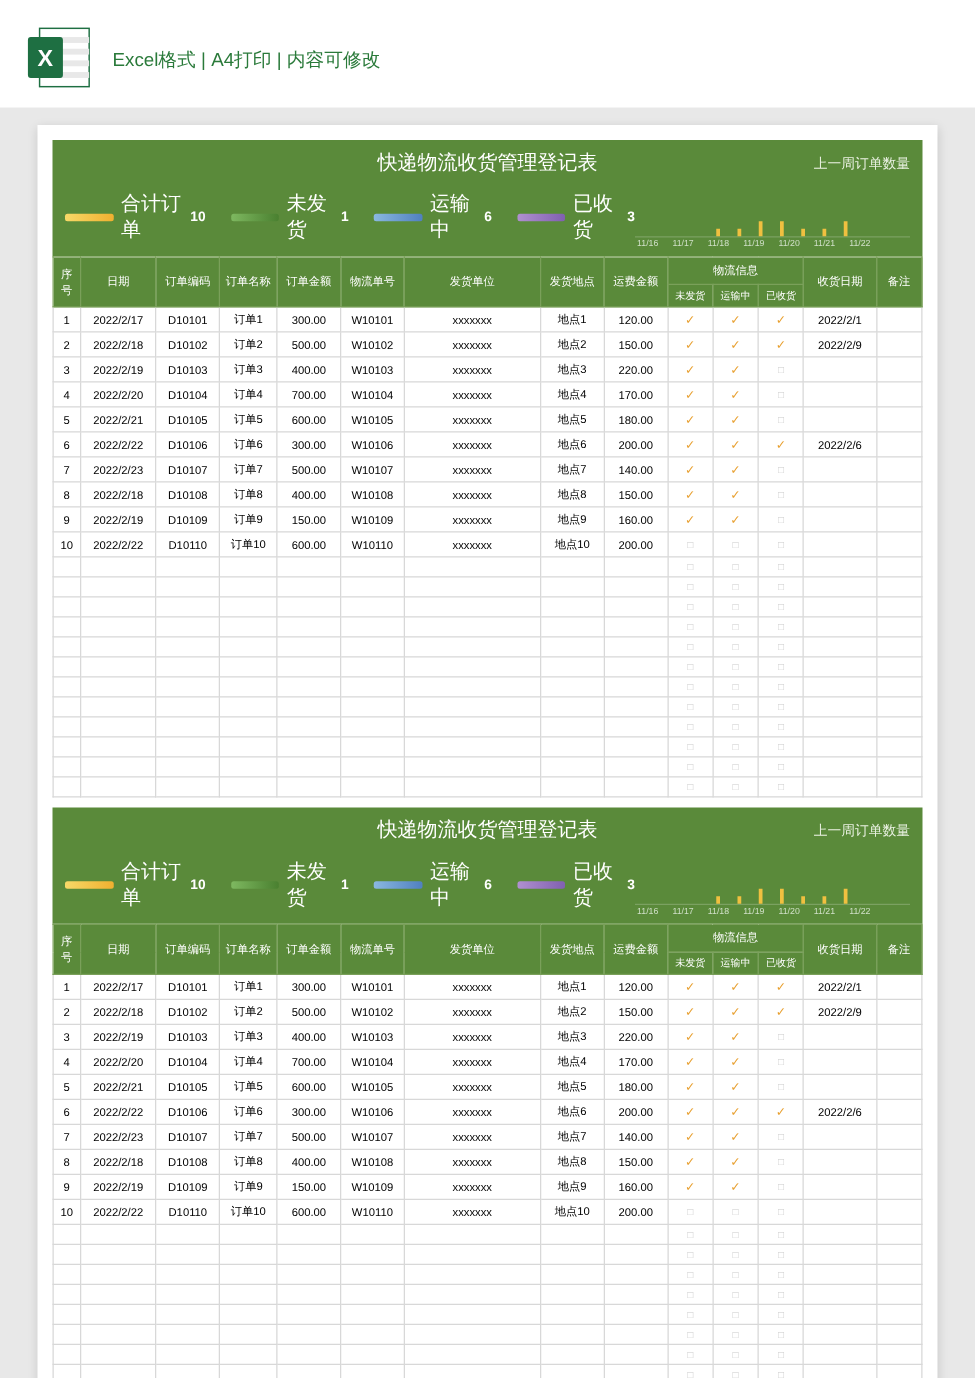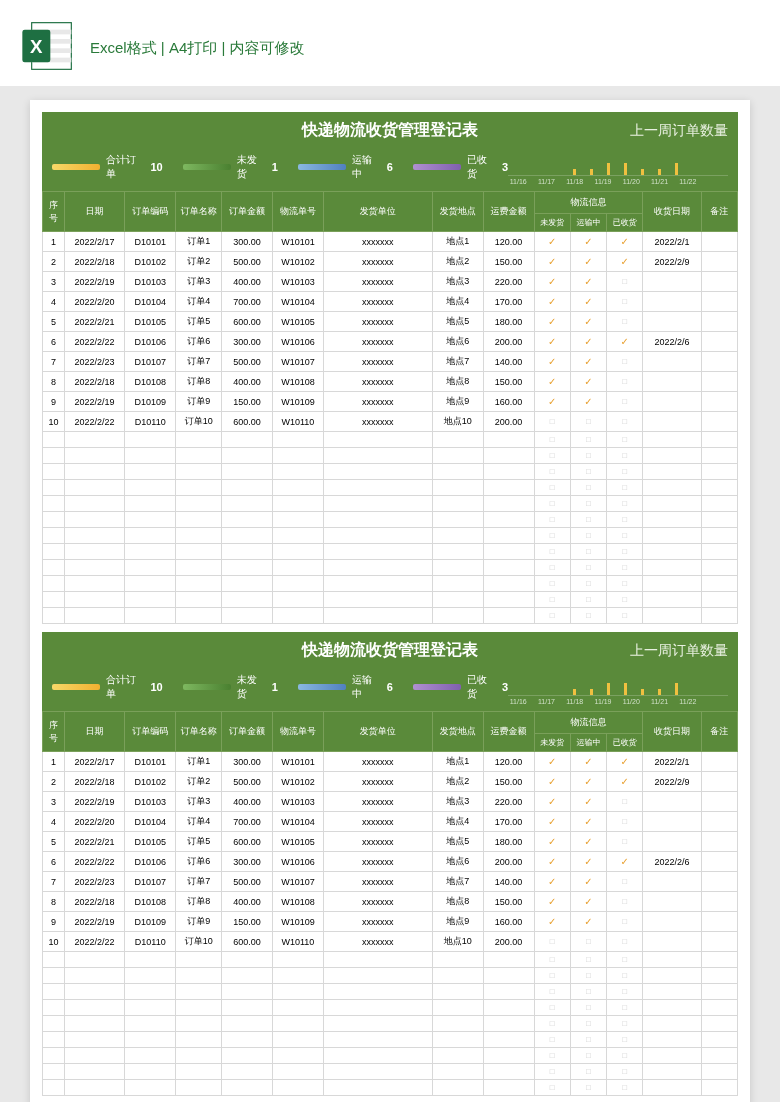--- a/index.html
+++ b/index.html
@@ -7,30 +7,30 @@
 .top-banner{background:#fff;padding:18px 20px 12px;display:flex;align-items:center;gap:14px}
 .excel-icon{width:56px;height:56px;position:relative;flex-shrink:0}
 .excel-icon svg{width:100%;height:100%}
 .banner-text{flex:1}
 .main-title{font-size:32px;font-weight:700;color:#3a3a3a;letter-spacing:1px}
 .sub-title{font-size:15px;color:#2a7a3a;margin-top:4px;font-weight:500}
 .page-wrap{background:#fff;margin:14px auto;width:720px;padding:12px;box-shadow:0 2px 8px rgba(0,0,0,.15)}
 .sheet{margin-bottom:8px}
 .sheet-header{background:#5a8a3a;color:#fff;padding:8px 10px 6px}
 .sheet-title-row{display:flex;align-items:center;justify-content:space-between;margin-bottom:8px}
-.sheet-title{font-size:16px;font-weight:700;text-align:center;flex:1}
-.chart-label{font-size:14px;color:#e8f0e0}
+.sheet-title{font-size:16px;font-weight:400;text-align:center;flex:1}
+.chart-label{font-size:11px;color:#e8f0e0}
 .summary-row{display:flex;align-items:center;gap:20px;padding:4px 0;font-size:10px}
 .summary-item{display:flex;align-items:center;gap:6px}
 .summary-bar{width:50px;height:6px;border-radius:2px}
 .bar-yellow{background:linear-gradient(90deg,#f7d968,#f0b030)}
 .bar-green{background:linear-gradient(90deg,#7eb860,#4a8030)}
 .bar-blue{background:linear-gradient(90deg,#8ab8e0,#5080c0)}
 .bar-purple{background:linear-gradient(90deg,#b090d0,#8060b0)}
-.summary-label{font-size:10px}
+.summary-label{font-size:16px}
 .summary-val{font-weight:700;font-size:11px}
 .chart-area{height:24px;border-bottom:1px solid rgba(255,255,255,.2);margin-bottom:2px;position:relative}
 .chart-bars{display:flex;gap:14px;position:absolute;right:50px;bottom:0;height:18px;align-items:flex-end}
 .chart-bar{width:3px;background:#f0c040}
 .chart-axis{display:flex;gap:8px;justify-content:flex-end;padding-right:30px;font-size:7px;color:#d0e0c8}
 .chart-axis span{width:24px;text-align:center}
 table{width:100%;border-collapse:collapse;font-size:9px}
 thead th{background:#5a8a3a;color:#fff;padding:4px 2px;font-weight:400;border:1px solid #7aa05a;text-align:center;font-size:9px}
 thead .sub-th{font-size:8px;padding:3px 1px}
 tbody td{border:1px solid #d8d8d8;padding:3px 2px;text-align:center;background:#fff;height:18px}

